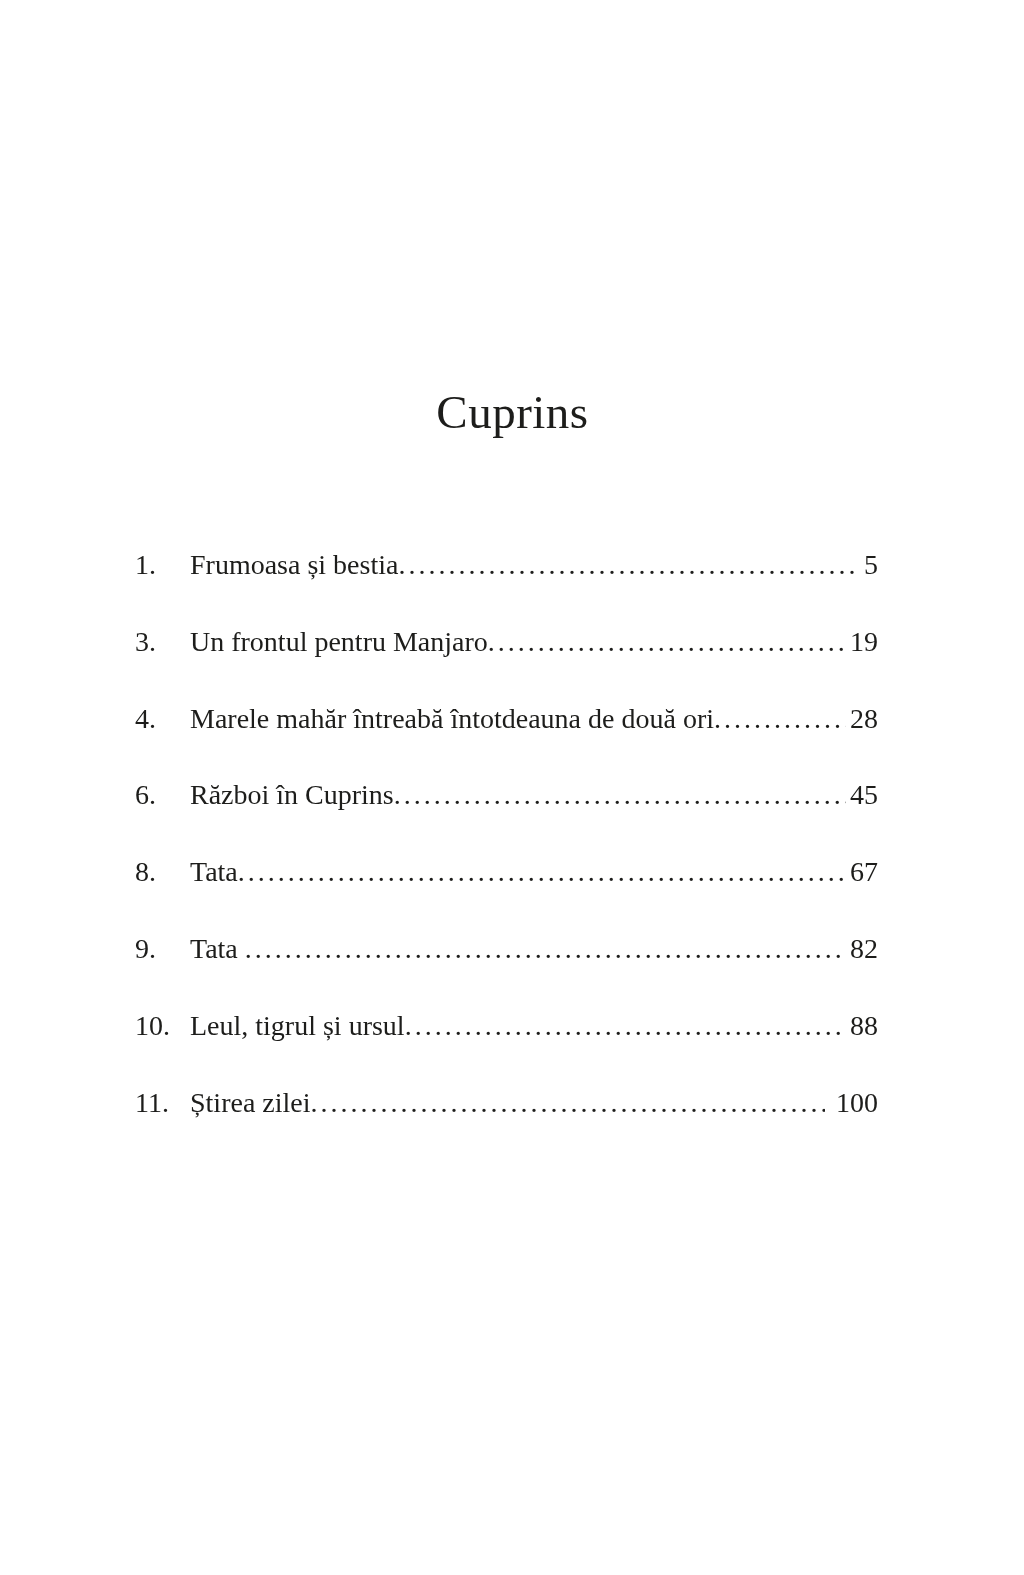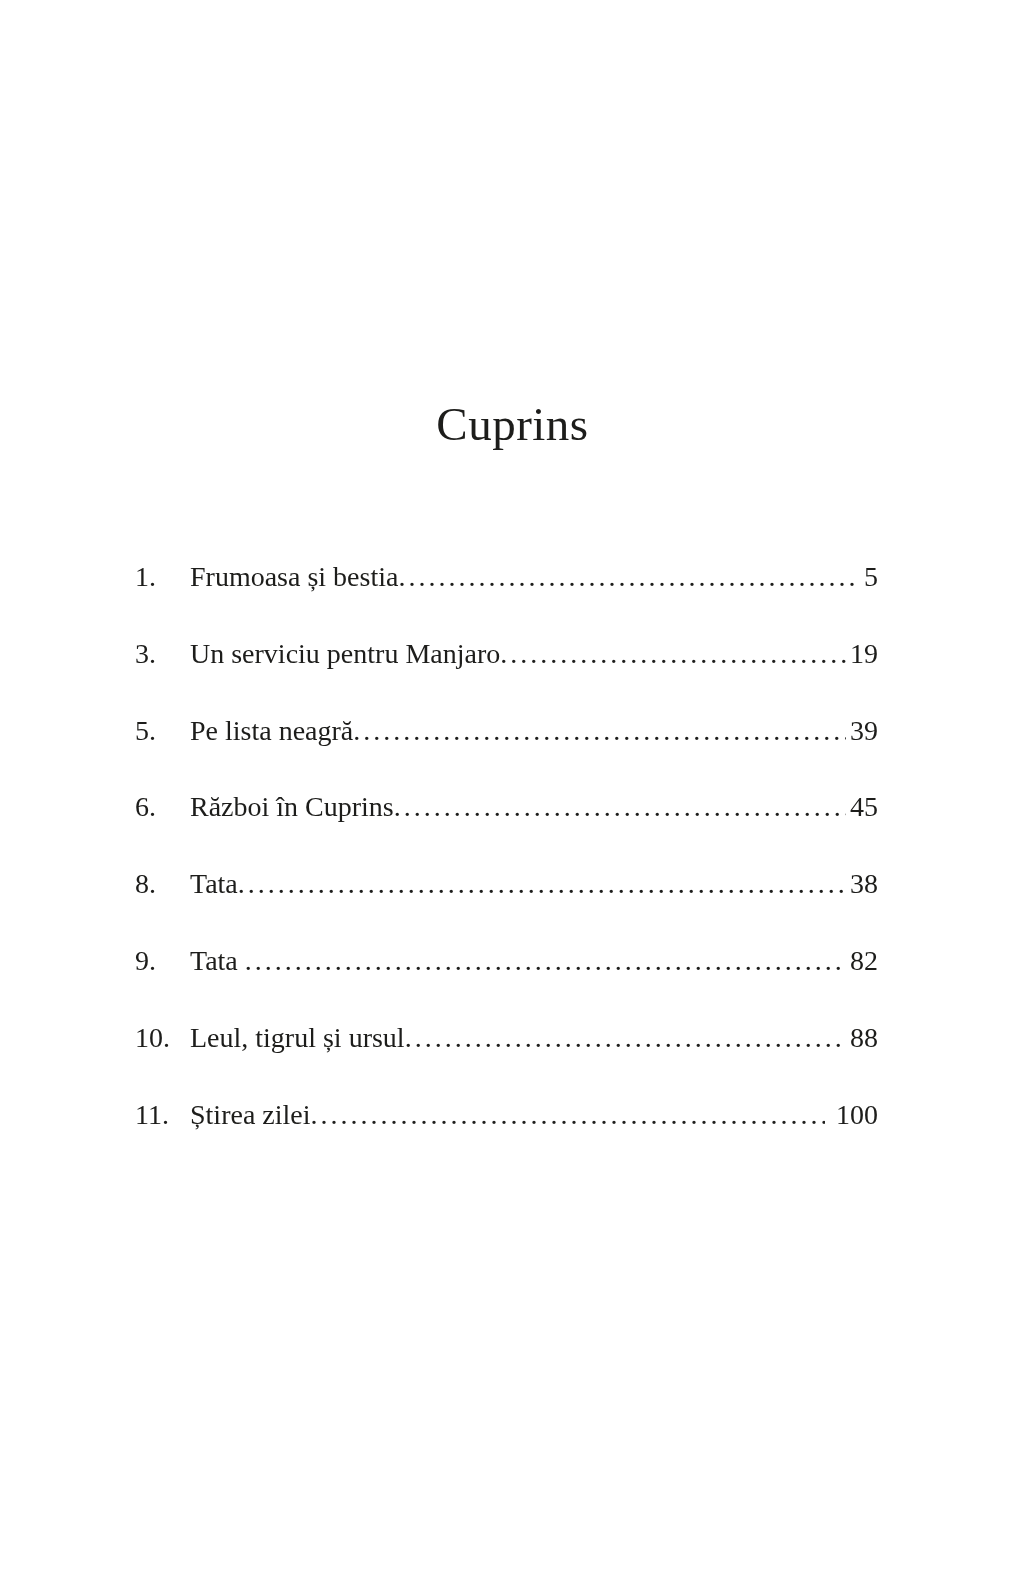--- a/index.html
+++ b/index.html
@@ -11,21 +11,21 @@
     height: 1575px;
     background: #ffffff;
     font-family: "Liberation Serif", serif;
     color: #1d1d1b;
     overflow: hidden;
   }
   .book-page {
     box-sizing: border-box;
     width: 1024px;
     height: 1575px;
-    padding: 16px 146px 0 135px; 
+    padding: 4px 146px 0 135px; 
     overflow: hidden;
   }
   .toc-heading {
     margin: 380px 0 0 0;
     padding: 0;
     position: relative;
     left: 6px;
     font-size: 47px;
     line-height: 56px;
     font-weight: normal;
@@ -66,29 +66,29 @@
 </style>
 </head>
 <body>
 
 <div class="book-page">
   <h1 class="toc-heading">Cuprins</h1>
   <div class="toc-list" id="toc-list">
   <div class="toc-row"><span class="toc-num">1.</span><span class="toc-title">Frumoasa și bestia</span><span class="toc-leader"></span><span class="toc-page">5</span></div>
 
 
-  <div class="toc-row"><span class="toc-num">3.</span><span class="toc-title">Un serviciu pentru Manjaro</span><span class="toc-leader"></span><span class="toc-page">19</span></div>
+  <div class="toc-row"><span class="toc-num">3.</span><span class="toc-title">Un frontul pentru Manjaro</span><span class="toc-leader"></span><span class="toc-page">19</span></div>
 
+  <div class="toc-row"><span class="toc-num">4.</span><span class="toc-title">Marele mahăr întreabă întotdeauna de două ori</span><span class="toc-leader"></span><span class="toc-page">28</span></div>
 
-  <div class="toc-row"><span class="toc-num">5.</span><span class="toc-title">Pe lista neagră</span><span class="toc-leader"></span><span class="toc-page">39</span></div>
 
   <div class="toc-row"><span class="toc-num">6.</span><span class="toc-title">Război în Cuprins</span><span class="toc-leader"></span><span class="toc-page">45</span></div>
 
 
-  <div class="toc-row"><span class="toc-num">8.</span><span class="toc-title">Tata</span><span class="toc-leader"></span><span class="toc-page">38</span></div>
+  <div class="toc-row"><span class="toc-num">8.</span><span class="toc-title">Tata</span><span class="toc-leader"></span><span class="toc-page">67</span></div>
 
   <div class="toc-row"><span class="toc-num">9.</span><span class="toc-title">Tata </span><span class="toc-leader"></span><span class="toc-page">82</span></div>
 
   <div class="toc-row"><span class="toc-num">10.</span><span class="toc-title">Leul, tigrul și ursul</span><span class="toc-leader"></span><span class="toc-page">88</span></div>
 
   <div class="toc-row"><span class="toc-num">11.</span><span class="toc-title">Știrea zilei</span><span class="toc-leader"></span><span class="toc-page"> 100</span></div>
 
 </div>
 </div>
 

